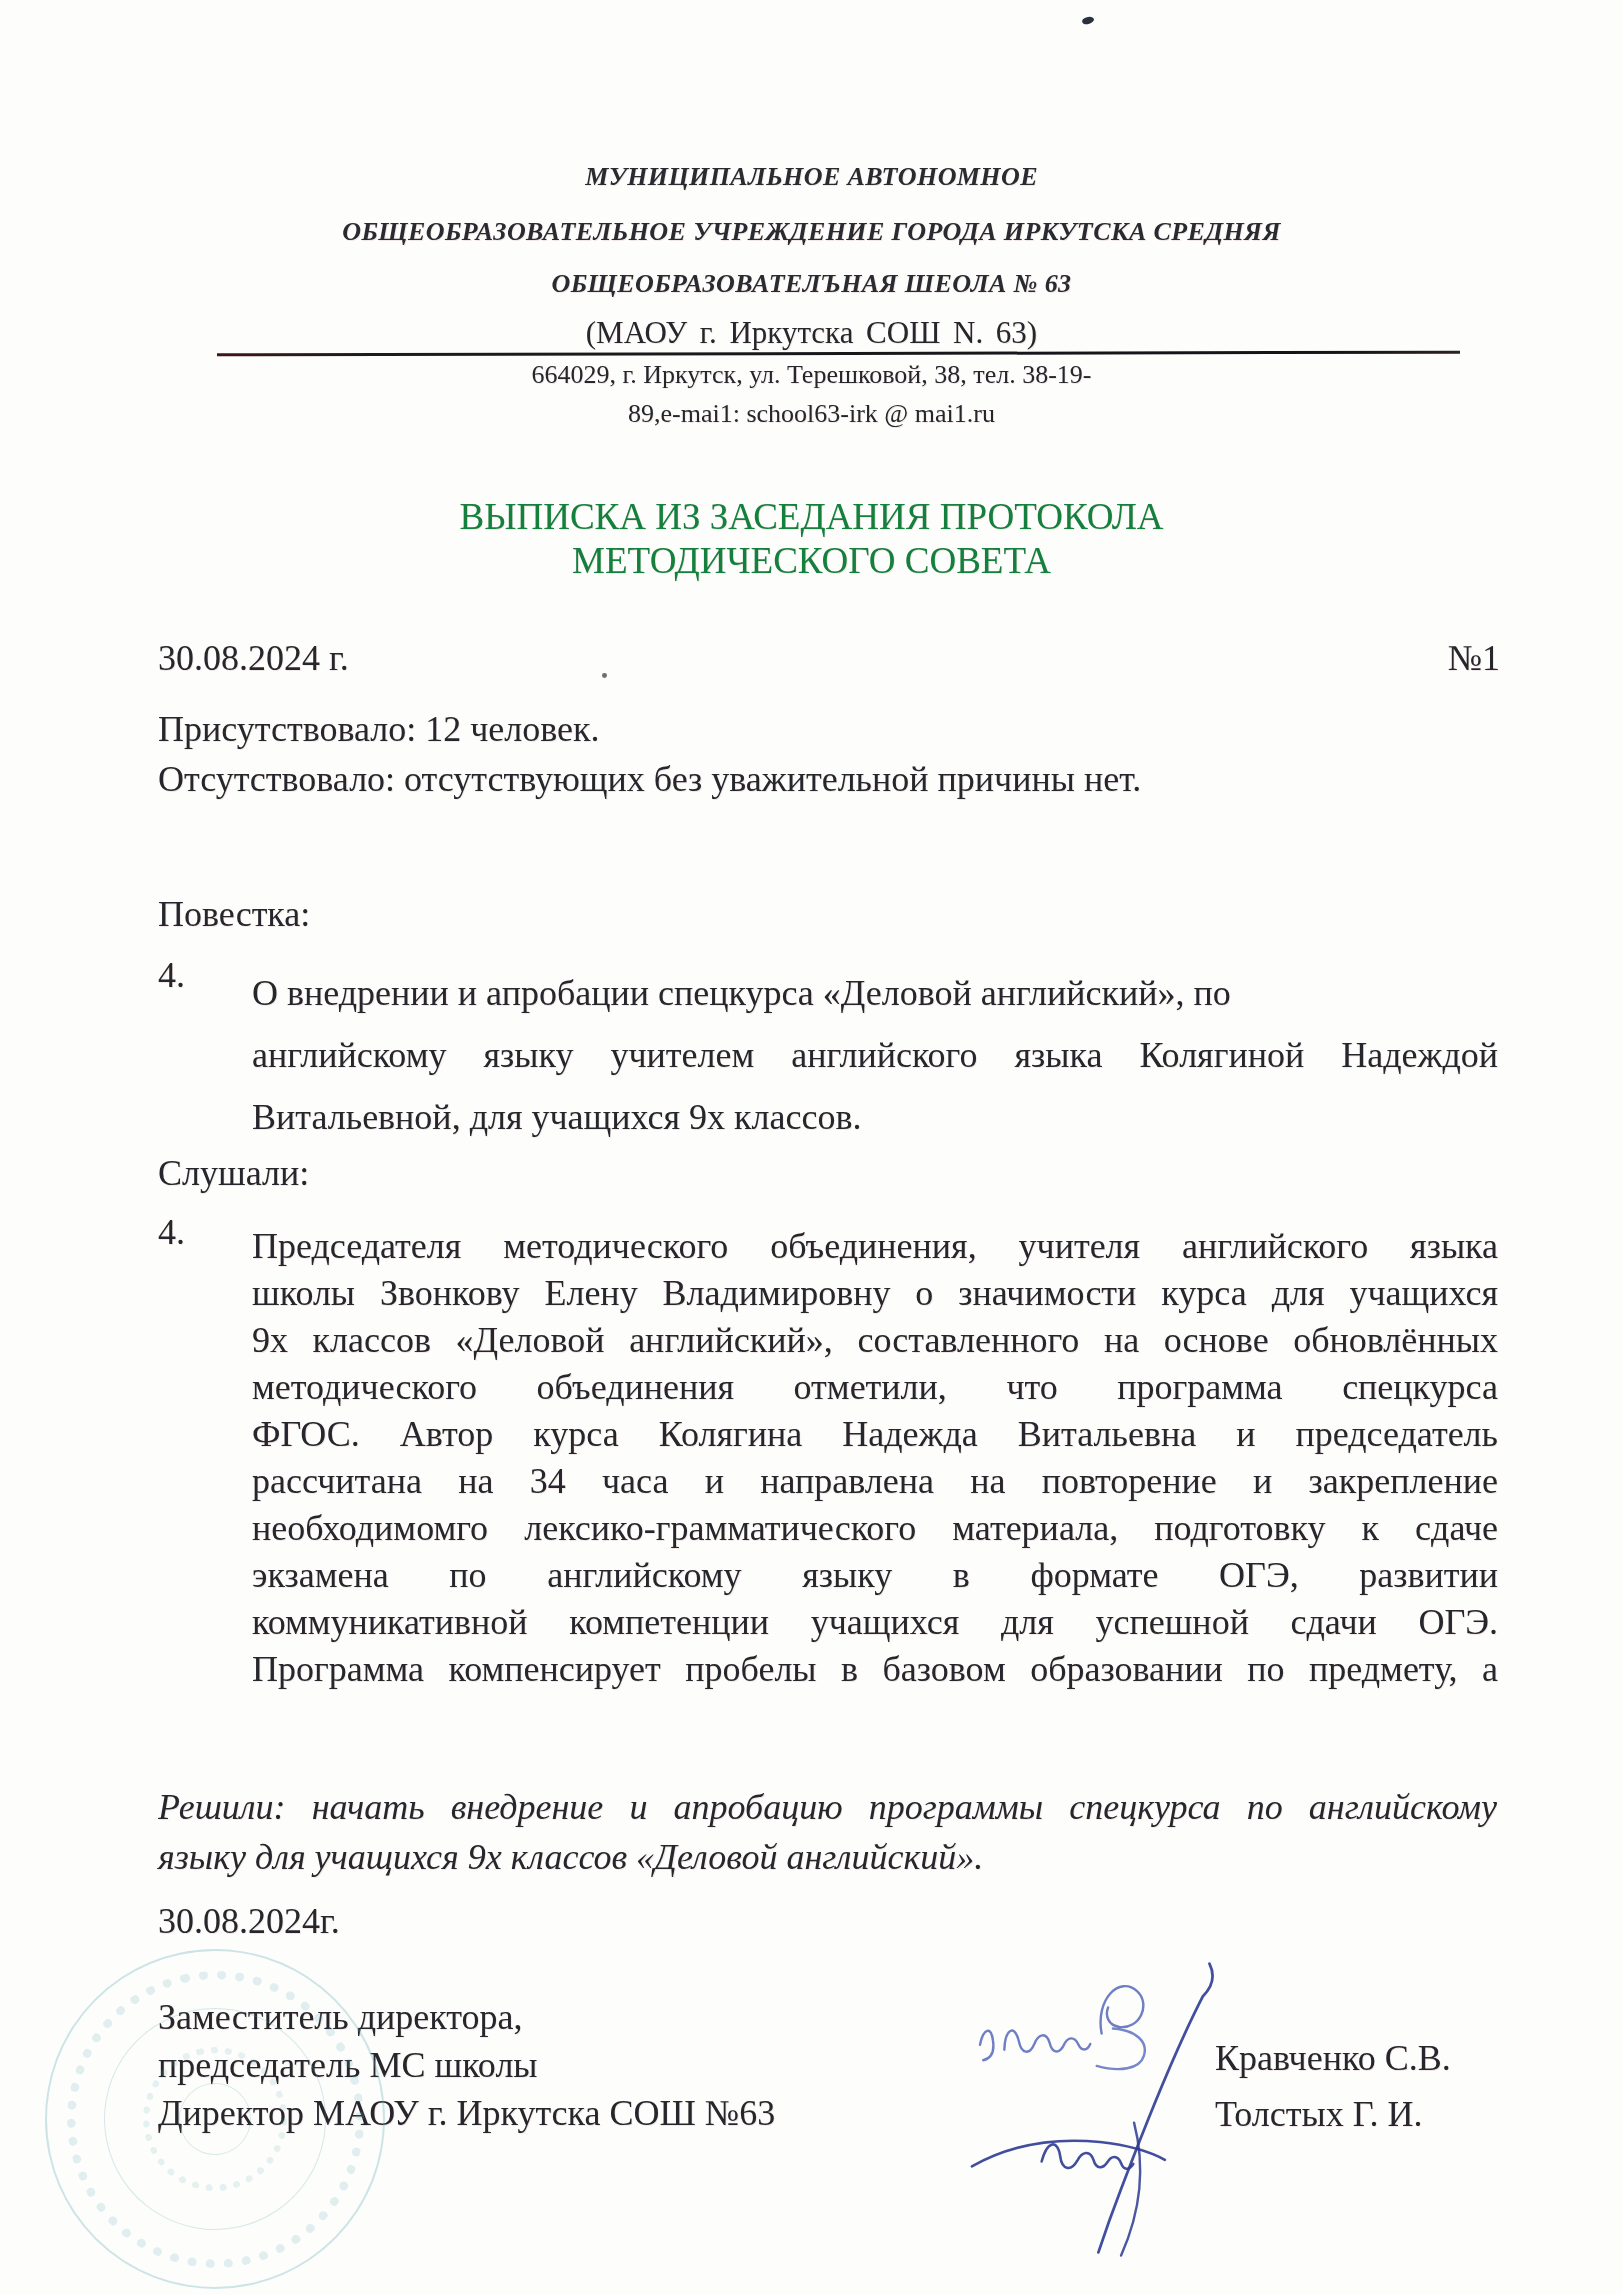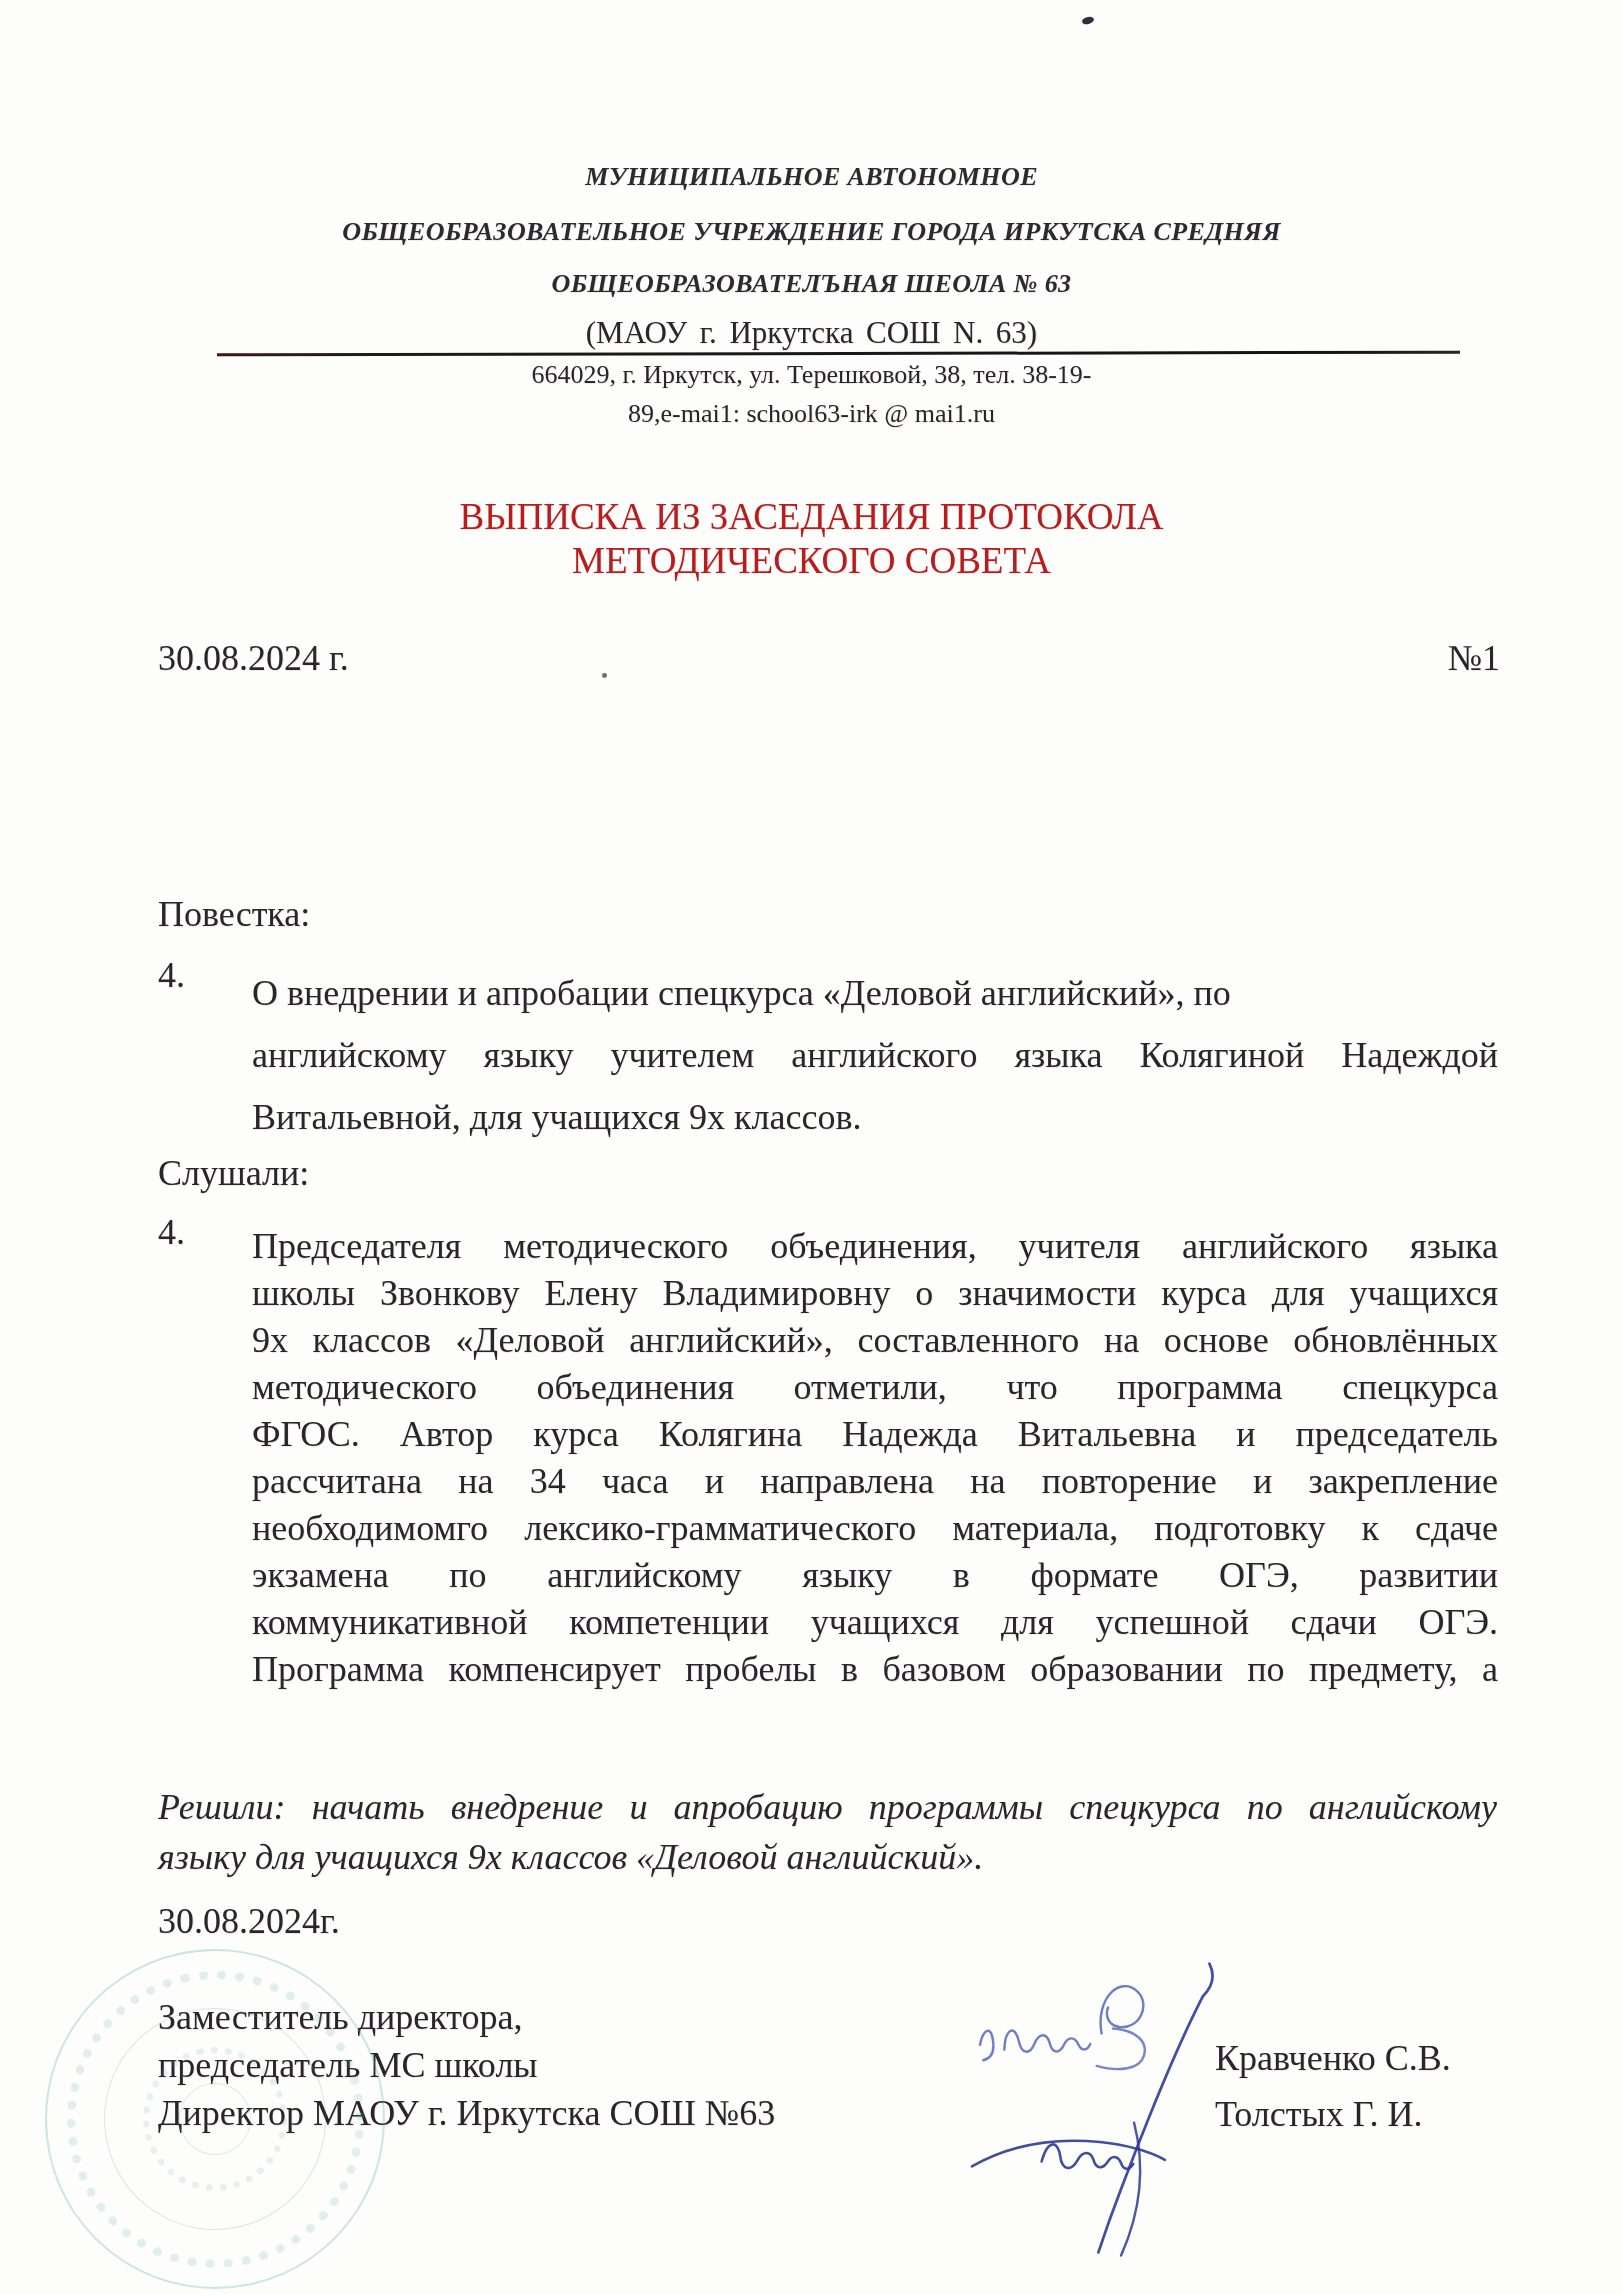--- a/index.html
+++ b/index.html
@@ -13,21 +13,21 @@
   .center { text-align:center; }
   
   .hline { left:142px; width:1339px; font-weight:bold; font-size:26px; letter-spacing:0.4px; color:#2a2a31;font-style:italic; }
   .h4 { left:142px; width:1339px; font-size:31px; word-spacing:4.9px; }
   .rule { left:217px; top:352px; width:1243px; height:3.2px;
           background:linear-gradient(to right, #401616, #1c1c1c 12%, #141419 90%, #302020);
           transform:rotate(-0.12deg); }
   .addr { left:142px; width:1339px; font-size:26px; }
   
   .title-block { left:142px; top:495px; width:1339px; }
-  .title-block div { height:44px; line-height:44px; font-size:37px; text-align:center; color:#b91c1c; }
+  .title-block div { height:44px; line-height:44px; font-size:37px; text-align:center; color:#15803d; }
   
   .meta { font-size:36px; }
   
   .body-block { width:1339px; font-size:36px; }
   .ind-block  { width:1246px; font-size:36px;margin-top:16px; }
   .pline { white-space:nowrap; overflow:visible; }
   .jline { text-align:justify; overflow:hidden; }
   .jline::after { content:""; display:inline-block; width:100%; height:0; }
   .att .pline { height:50px; line-height:50px; }
   .agenda-lines > div { height:62px; line-height:49px; }
@@ -67,20 +67,24 @@
 
   <div class="abs title-block">
     <div>ВЫПИСКА ИЗ ЗАСЕДАНИЯ ПРОТОКОЛА</div>
     <div>МЕТОДИЧЕСКОГО СОВЕТА</div>
   </div>
 
   <div class="abs meta" style="left:158px; top:637px">30.08.2024 г.</div>
   <div class="abs meta" style="right:123px; top:637px">№1</div>
   <div class="abs middot"></div>
 
+  <div class="abs body-block att" style="left:158px; top:704px">
+    <div class="pline">Присутствовало: 12 человек.</div>
+    <div class="pline">Отсутствовало: отсутствующих без уважительной причины нет.</div>
+  </div>
 
   <div class="abs head44" style="left:158px; top:893px">Повестка:</div>
   <div class="abs head44" style="left:158px; top:954px">4.</div>
   <div class="abs ind-block agenda-lines" style="left:252px; top:953px">
     <div class="pline">О внедрении и апробации спецкурса «Деловой английский», по</div>
     <div class="jline">английскому языку учителем английского языка Колягиной Надеждой</div>
     <div class="pline">Витальевной, для учащихся 9х классов.</div>
   </div>
 
   <div class="abs head44" style="left:158px; top:1152px">Слушали:</div>

